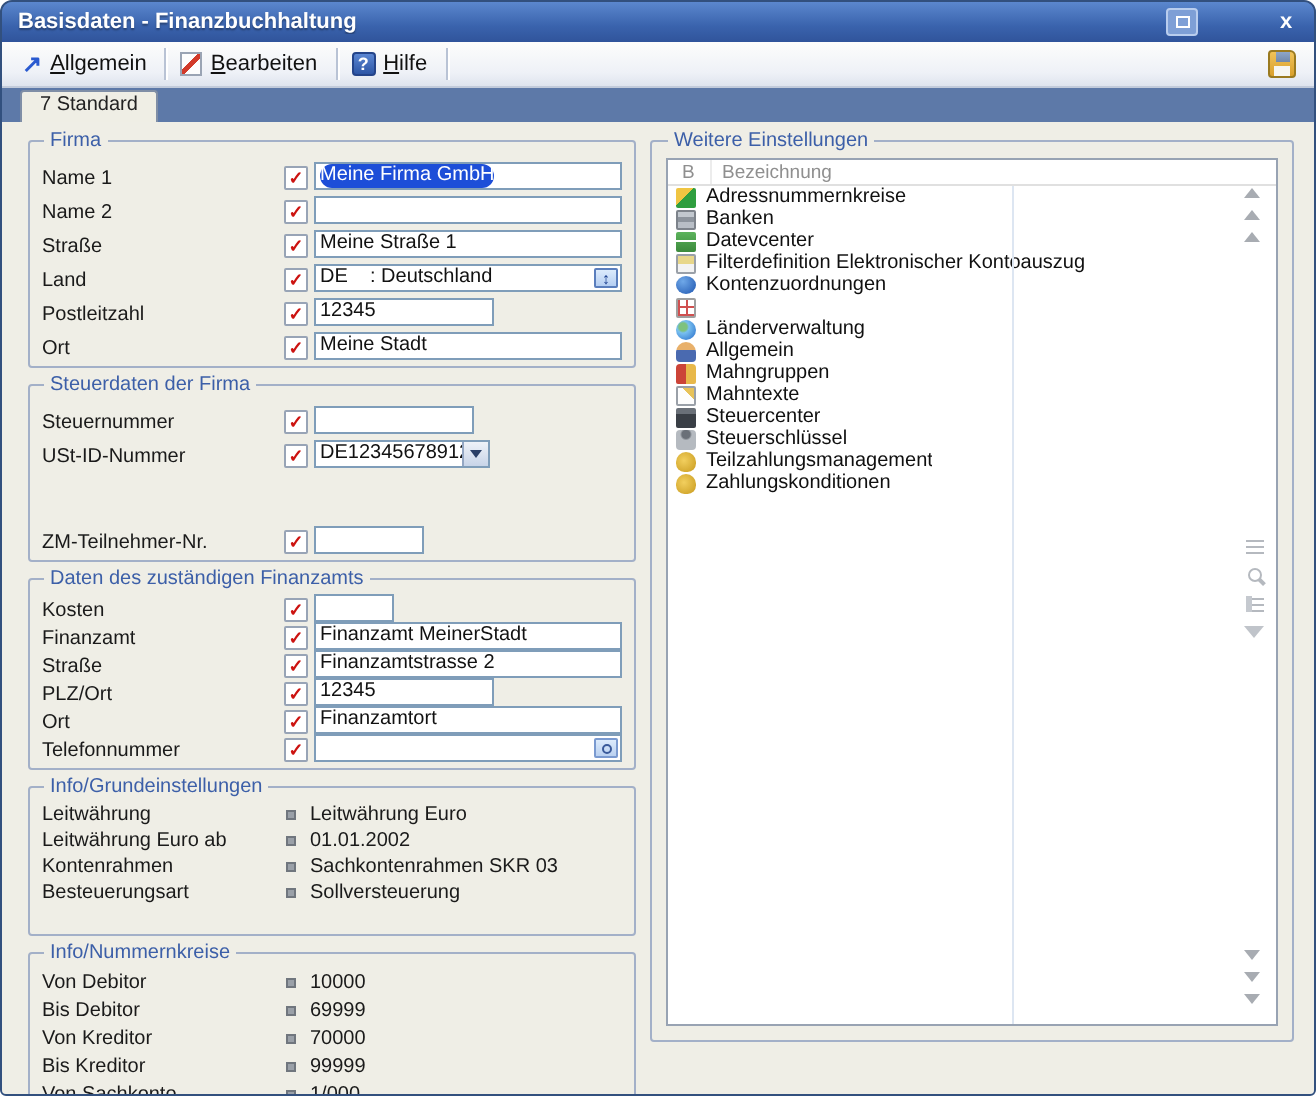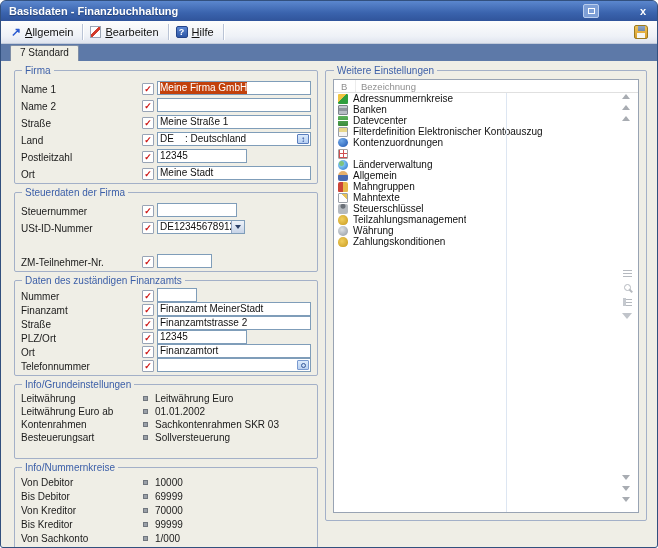--- a/index.html
+++ b/index.html
@@ -55,21 +55,21 @@
   
   .frow{ display:flex; align-items:flex-end; }
   .h17{ height:17px; } .h14{ height:14px; } .h13{ height:13px; }
   .flabel{ width:121px; flex:none; font-size:10px; color:#1a1a1a; white-space:nowrap; }
   .check-ic{ width:12px; height:12px; flex:none; background:#fff; border:1px solid #98a4b6; border-radius:1px;
       color:#cc1310; font-size:9px; font-weight:bold; line-height:10px; text-align:center; margin-right:3px; }
   .inp{ height:14px; border:1px solid #7f9db9; background:#fff; display:flex; align-items:center;
       font-size:10px; color:#111; padding:0 2px; position:relative; overflow:hidden; }
   .w-full{ flex:1; }
   .inp .val{ white-space:pre; line-height:12px; }
-  .val.sel{ background:#c2410c; color:#fff; }
+  .val.sel{ background:#1d4ed8; color:#fff;border-radius:6px; }
   .spin-btn{ position:absolute; right:1px; top:1px; bottom:1px; width:12px; background:linear-gradient(#dcebfc,#b5cef2);
       border:1px solid #5a7ebd; border-radius:1px; color:#1c3f8f; font-size:8px; line-height:10px; text-align:center; }
   .drop-btn{ position:absolute; right:0; top:0; bottom:0; width:13px; background:linear-gradient(#eef2f8,#c8d4e8);
       border-left:1px solid #94a7c4; display:flex; align-items:center; justify-content:center; }
   .drop-tri{ width:0; height:0; border-left:3px solid transparent; border-right:3px solid transparent; border-top:4px solid #2a3f66; }
   .phone-btn{ position:absolute; right:1px; top:1px; bottom:1px; width:12px; background:linear-gradient(#dcebfc,#b9d0f0);
       border:1px solid #7a9ad0; border-radius:1px; display:flex; align-items:center; justify-content:center; }
   .phone-glyph{ width:5px; height:5px; border:1px solid #3a5a9a; border-radius:50%; }
 
   
@@ -228,35 +228,35 @@
             <div class="frow h17">
               <span class="flabel">USt-ID-Nummer</span>
               <span class="check-ic">✓</span>
               <div class="inp" style="width: 88px;">
                 <span class="val">DE123456789123</span>
                 <span class="drop-btn">
                   <span class="drop-tri"></span>
                 </span>
               </div>
             </div>
-            <div class="frow h17" style="margin-top: 17px;">
+            <div class="frow h17" style="margin-top: 26px;">
               <span class="flabel">ZM-Teilnehmer-Nr.</span>
               <span class="check-ic">✓</span>
               <div class="inp" style="width: 55px;">
                 <span class="val"></span>
               </div>
             </div>
           </div>
       </fieldset>
 
       <fieldset>
         <legend>Daten des zuständigen Finanzamts</legend>
         <div id="rows-finanzamt">
             <div class="frow h14">
-              <span class="flabel">Nummer</span>
+              <span class="flabel">Kosten</span>
               <span class="check-ic">✓</span>
               <div class="inp" style="width: 40px;">
                 <span class="val"></span>
               </div>
             </div>
             <div class="frow h14">
               <span class="flabel">Finanzamt</span>
               <span class="check-ic">✓</span>
               <div class="inp w-full">
                 <span class="val">Finanzamt MeinerStadt</span>
@@ -400,30 +400,30 @@
               </div>
               <div class="lrow">
                 <span class="licon ic-mahngruppen"></span>
                 <span class="llabel">Mahngruppen</span>
               </div>
               <div class="lrow">
                 <span class="licon ic-mahntexte"></span>
                 <span class="llabel">Mahntexte</span>
               </div>
               <div class="lrow">
+                <span class="licon ic-steuercenter"></span>
+                <span class="llabel">Steuercenter</span>
+              </div>
+              <div class="lrow">
                 <span class="licon ic-steuerschluessel"></span>
                 <span class="llabel">Steuerschlüssel</span>
               </div>
               <div class="lrow">
                 <span class="licon ic-geldsack"></span>
                 <span class="llabel">Teilzahlungsmanagement</span>
-              </div>
-              <div class="lrow">
-                <span class="licon ic-waehrung"></span>
-                <span class="llabel">Währung</span>
               </div>
               <div class="lrow">
                 <span class="licon ic-geldsack"></span>
                 <span class="llabel">Zahlungskonditionen</span>
               </div>
             </div>
           <div class="col-sep"></div>
 
           <div class="scroll-stack st-top">
             <span><span class="bar"></span><span class="tri up" style="display:block"></span></span>

